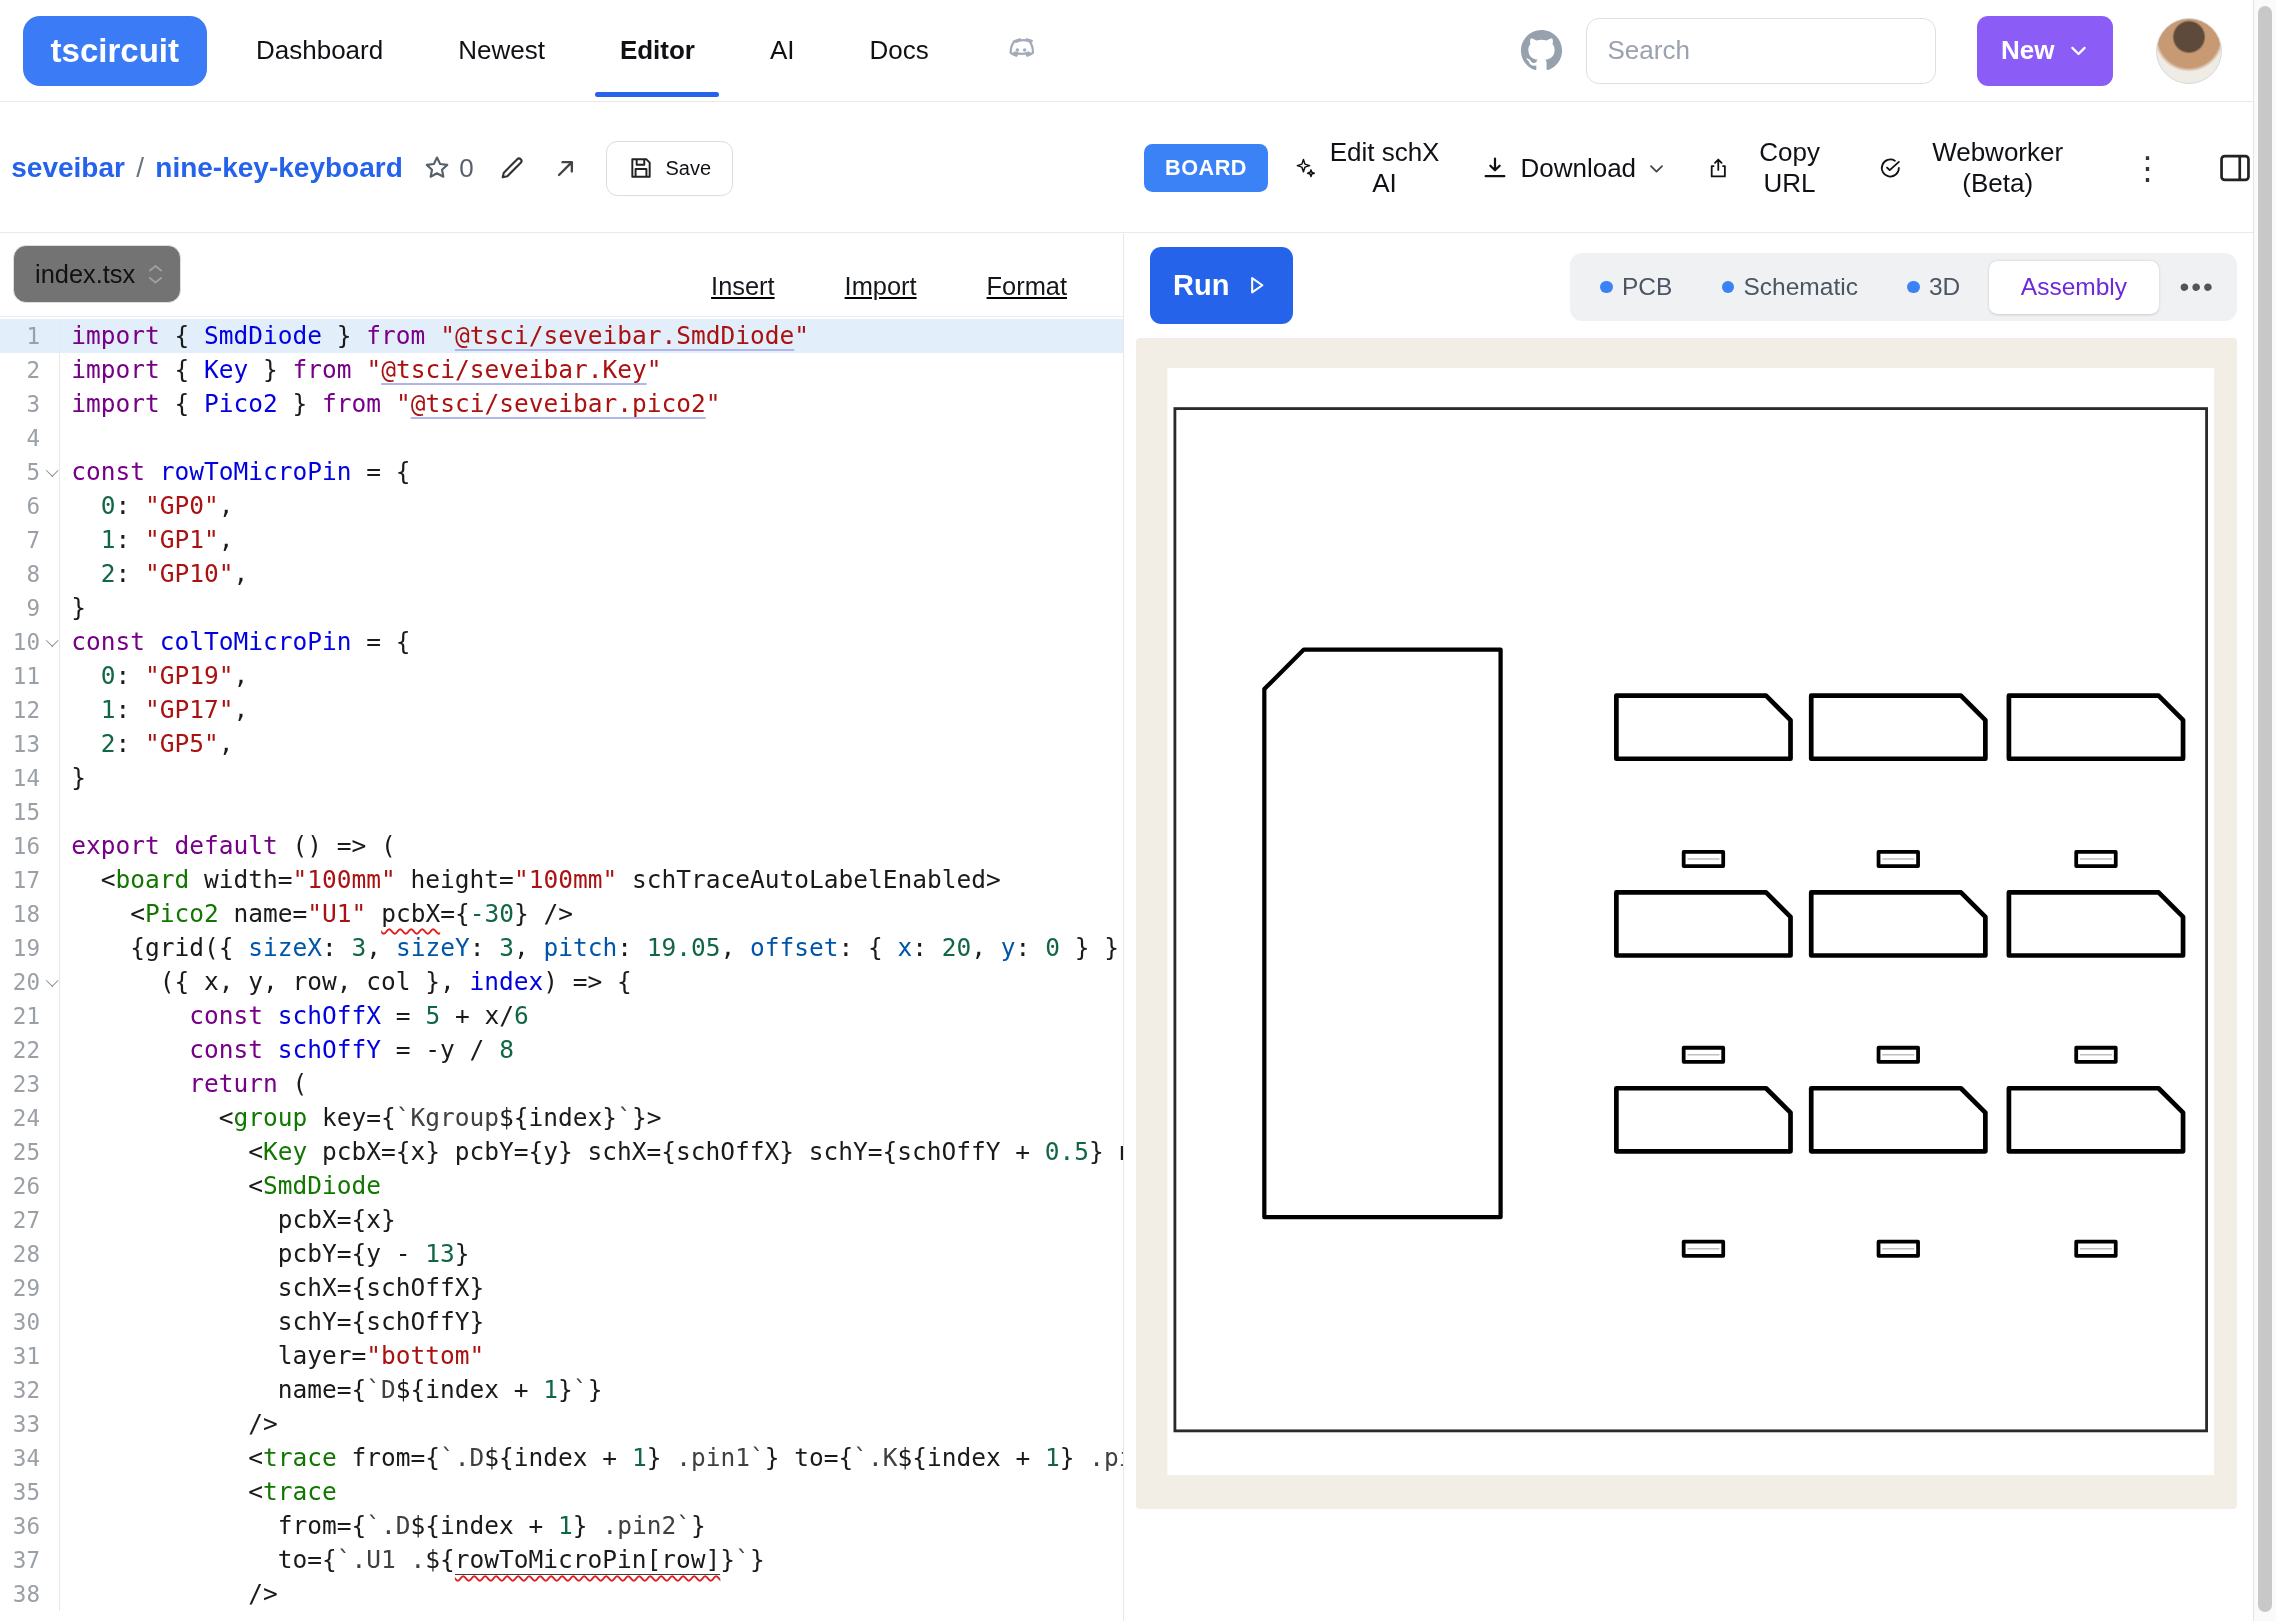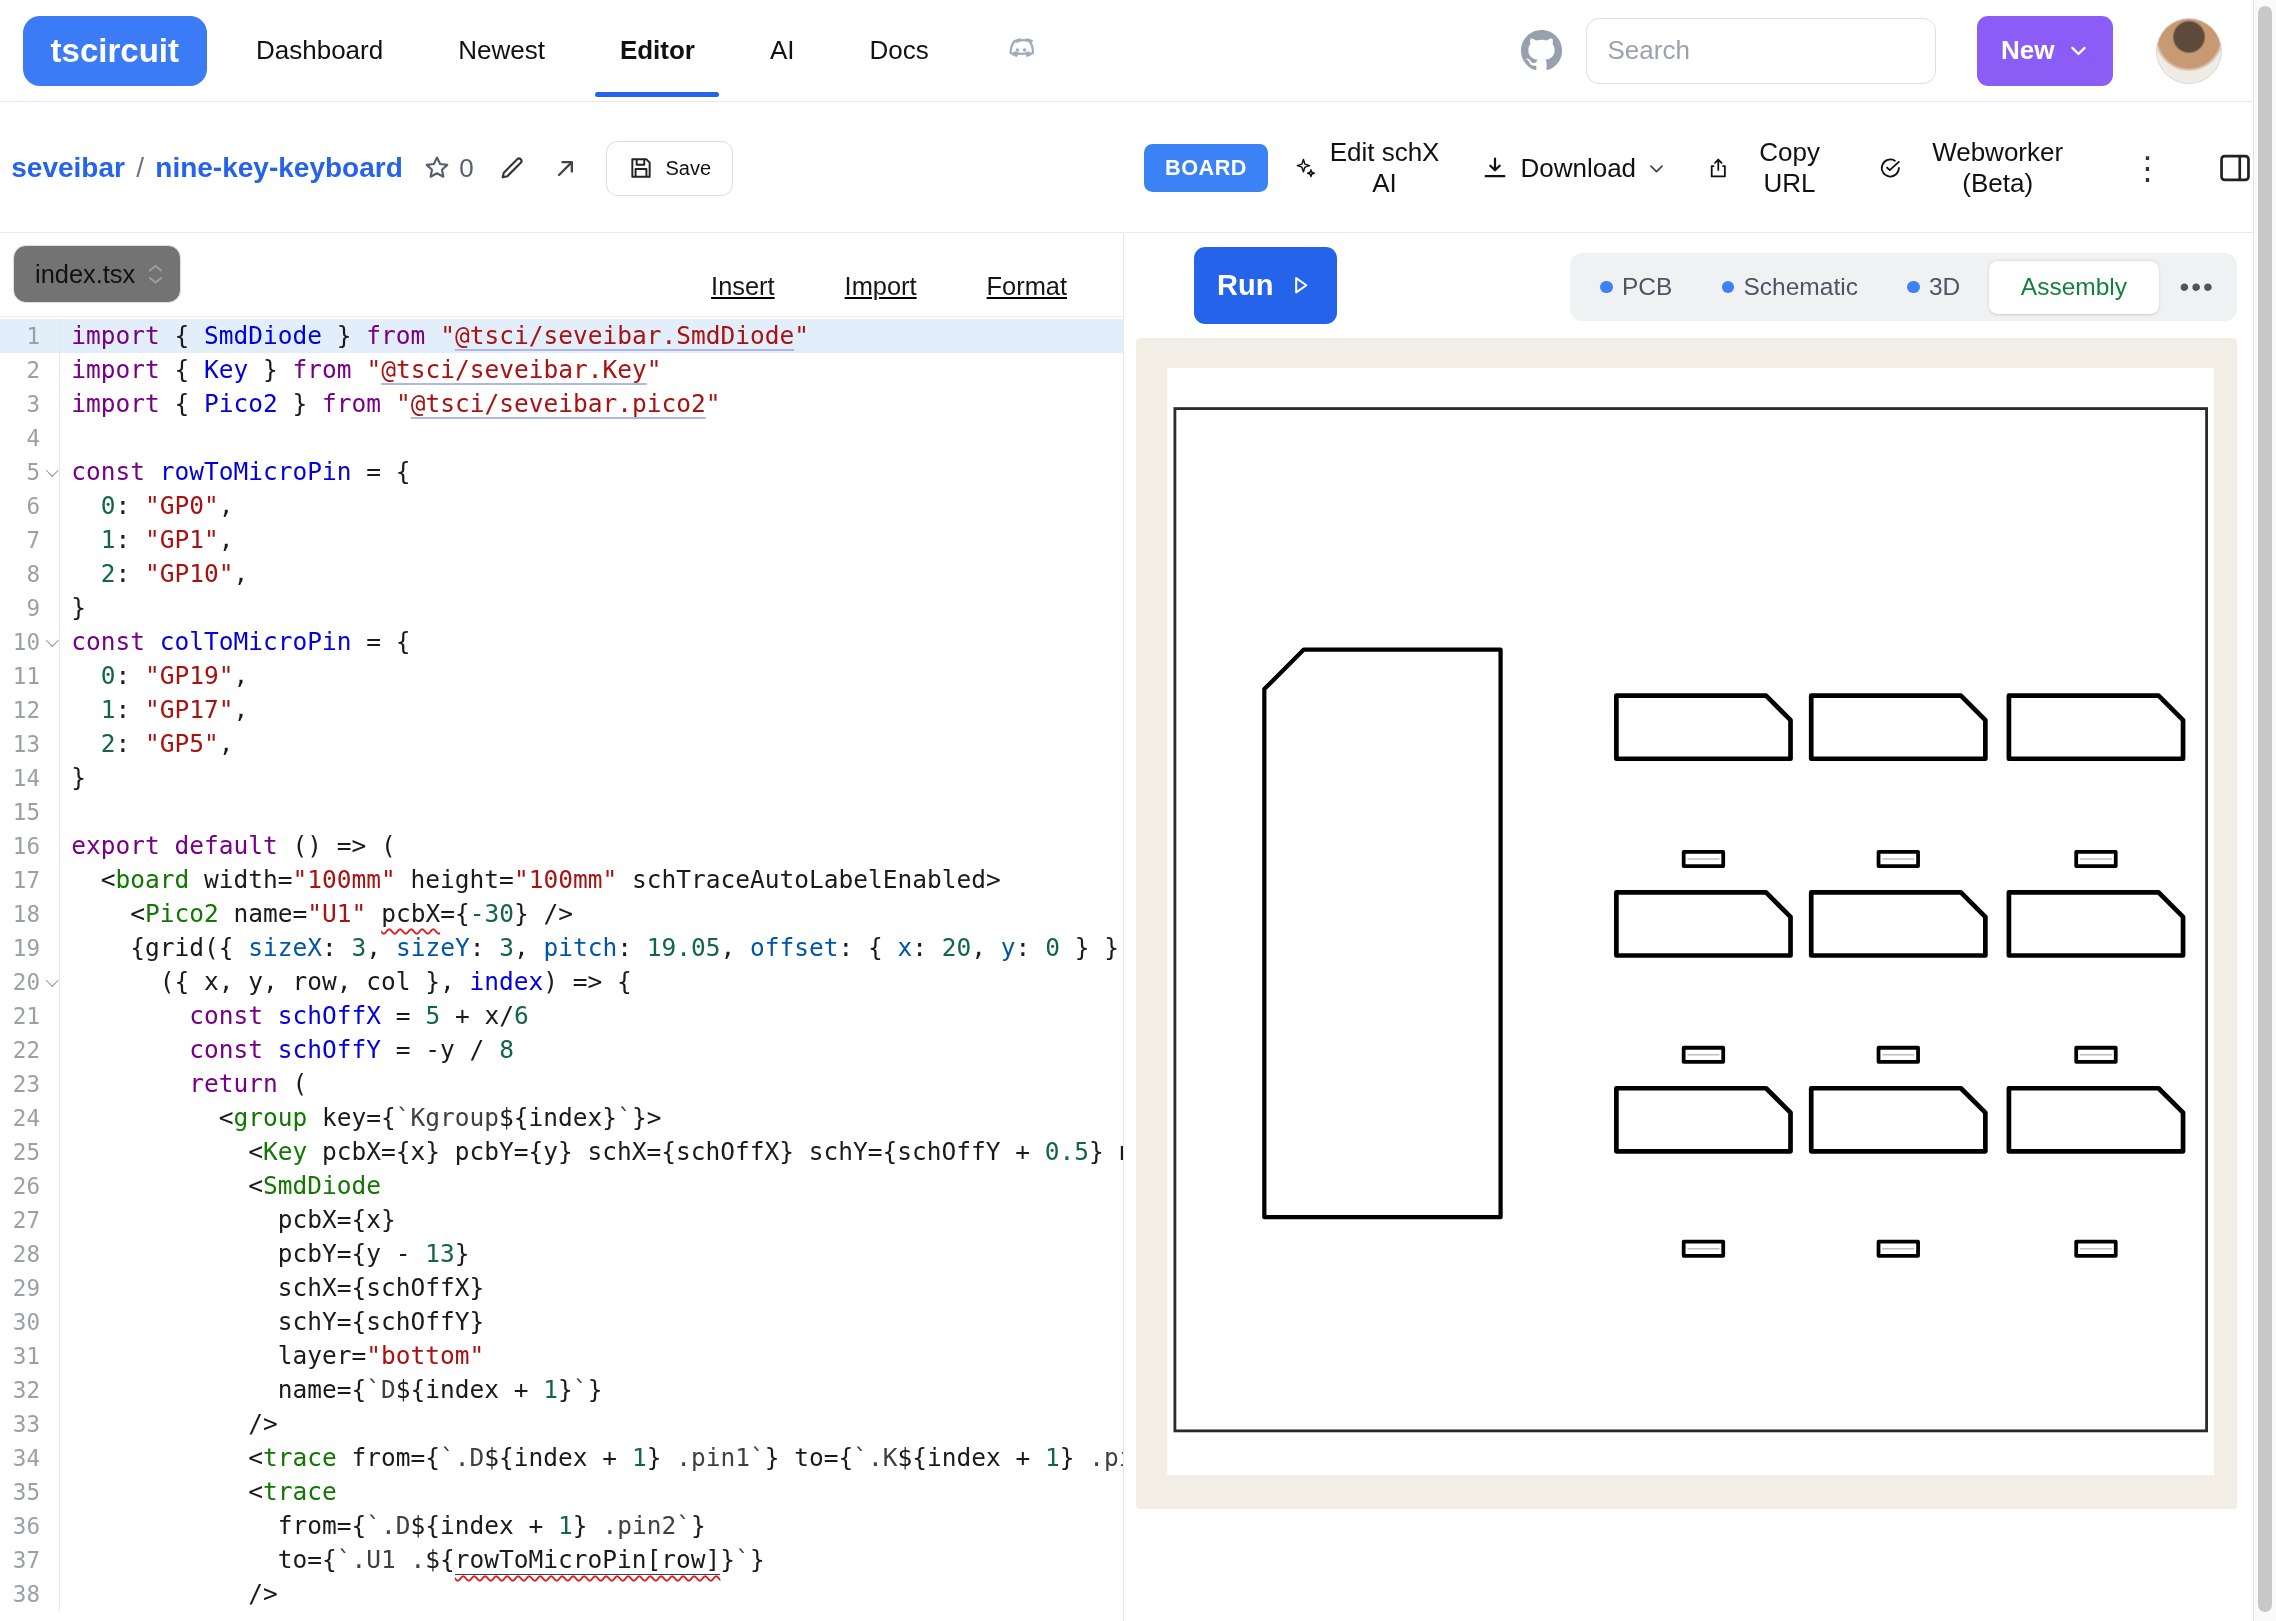--- a/index.html
+++ b/index.html
@@ -86,27 +86,27 @@
   .tok-str2{ color:#404040; }
   .tok-tag { color:#117700; }
   .tok-err { text-decoration:underline wavy #e02020; text-decoration-thickness:1.9px; text-underline-offset:5.6px; }
   .tok-errl{ border-bottom:1.9px solid #3c3c3c;
              text-decoration:underline wavy #e02020; text-decoration-thickness:1.9px; text-underline-offset:6.6px; }
 
   
   .preview-pane { position:absolute; left:1126px; top:234px; width:1128px; bottom:0; background:#fff; }
   .run-btn { position:absolute; left:23.5px; top:13px; width:143px; height:77px; background:#2563eb;
              color:#fff; font-size:29px; font-weight:600; border:none; border-radius:11.3px;
-             display:flex; align-items:center; justify-content:center; gap:15px; cursor:pointer;margin-left:44px; }
+             display:flex; align-items:center; justify-content:center; gap:15px; cursor:pointer; }
   .view-tabs { position:absolute; right:17px; top:19px; height:68px; background:#f0f1f3;
                border-radius:12.2px; display:flex; align-items:center; padding:0 9.4px; gap:7.5px; }
   .vtab { display:flex; align-items:center; gap:9.4px; padding:0 21px; height:53px;
           font-size:24.5px; color:#4b5563; cursor:pointer; border-radius:8.5px; }
   .vtab .dot { width:12.2px; height:12.2px; border-radius:50%; background:#3b82f6; }
-  .vtab.active { background:#fff; color:#15803d; font-weight:500;
+  .vtab.active { background:#fff; color:#6d28d9; font-weight:500;
                  box-shadow:0 0.9px 2.8px rgba(0,0,0,.16); padding:0 32px; }
   .vtab-more { font-size:28px; color:#555; padding:0 13px; cursor:pointer; letter-spacing:1.9px; }
   .canvas { position:absolute; left:10.4px; top:104px; width:1101px; height:1171px;
             background:#f2eee6; border-radius:3.8px; }
 
   
   .scrollbar { position:absolute; right:0; top:0; width:22.6px; height:1621px;
                background:#fafafa; border-left:0.9px solid #e4e4e4; }
   .thumb { position:absolute; left:3.8px; right:3.8px; top:5.6px; height:1606px;
            background:#c8c8c8; border-radius:7.5px; }

